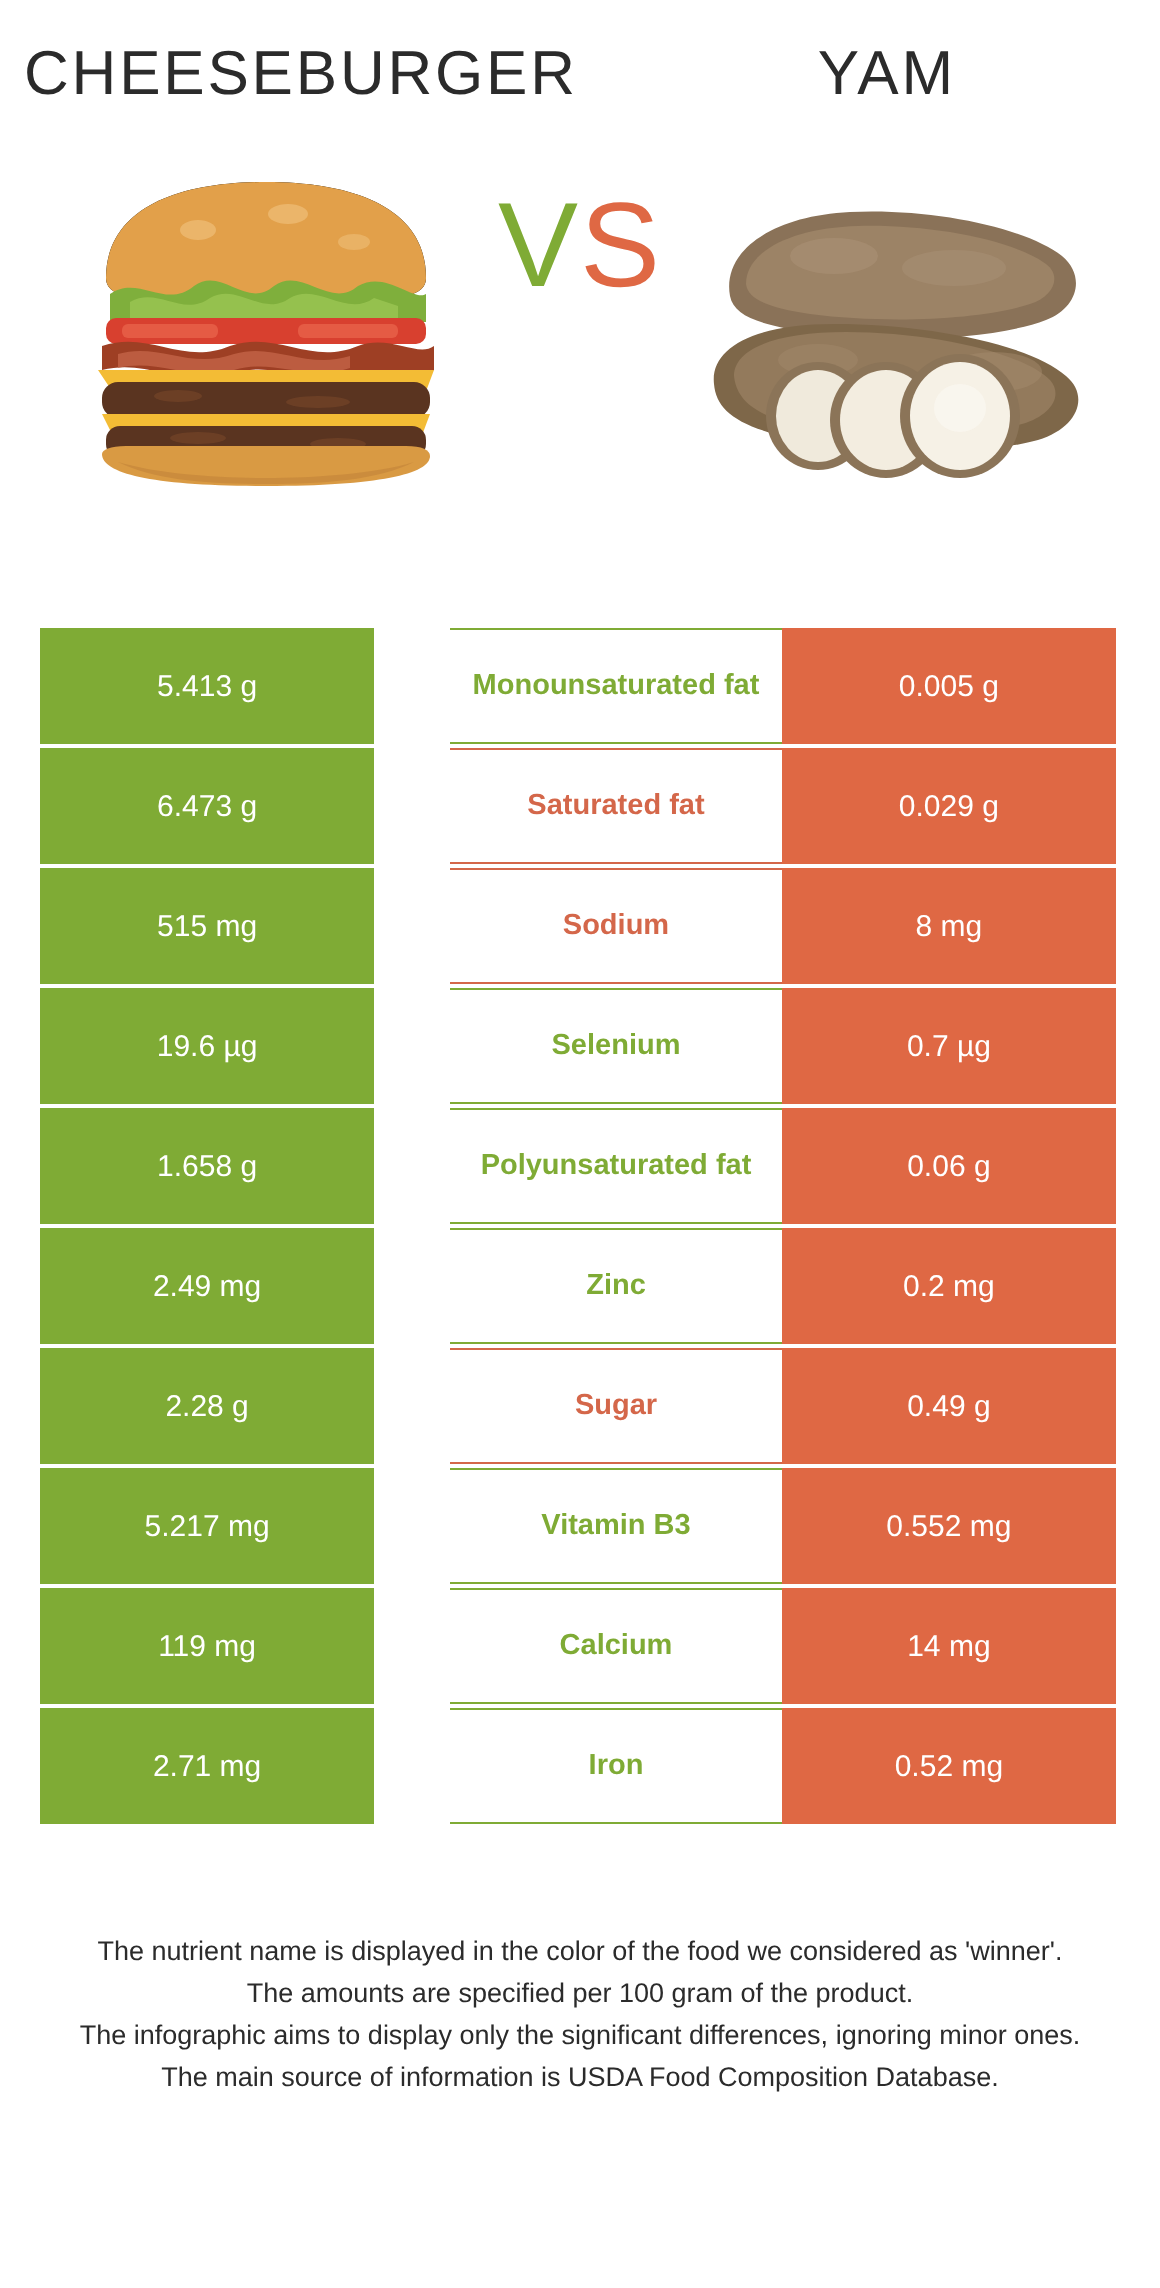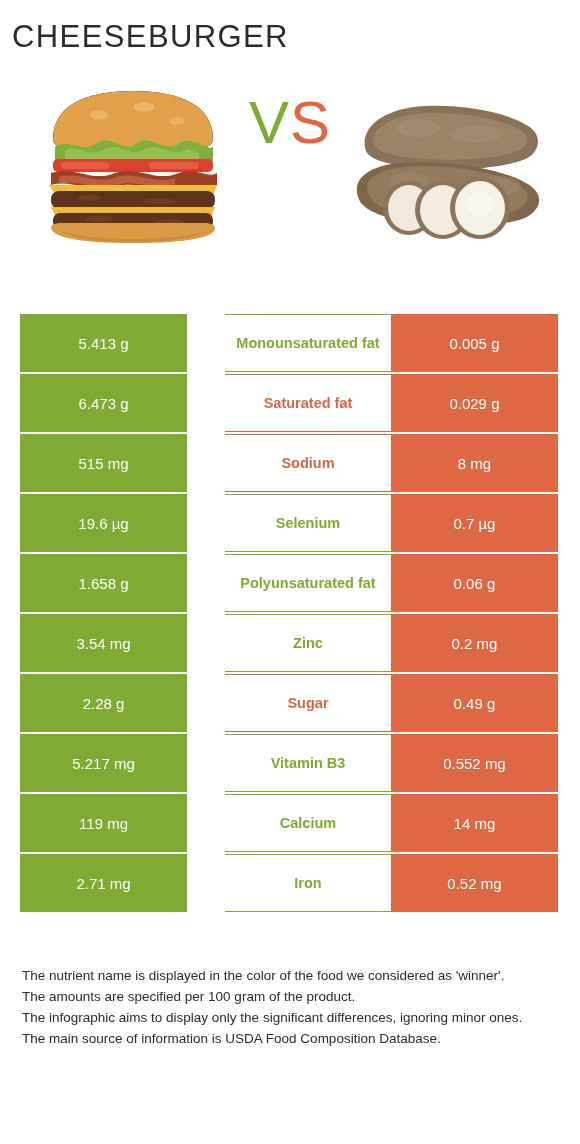--- a/index.html
+++ b/index.html
@@ -114,34 +114,36 @@
   }
   .win-green  { color: #7FAB35; border-color: #7FAB35; }
   .win-orange { color: #D4674A; border-color: #D4674A; }
 
   
   .footer {
     position: absolute;
     left: 0;
     right: 0;
     top: 965px;
+    text-align: center;
     font-size: 13.5px;
     line-height: 21px;
     color: #2b2b2b;
     padding: 0 22px;
     box-sizing: border-box;
   }
   .footer p { margin: 0; }
 </style>
 </head>
 <body>
 
 <div class="header">
   <div class="header-title left">CHEESEBURGER</div>
   <div style="width:40px"></div>
+  <div class="header-title right">YAM</div>
 </div>
 
 <div class="hero">
 
   <div class="hero-slot left">
     <svg class="burger" viewBox="0 0 188 160">
 
       <path d="M14 54 C14 20 48 6 94 6 C140 6 174 20 174 54 C174 60 168 63 160 63 L28 63 C20 63 14 60 14 54 Z" fill="#E8A košs"></path>
       <path d="M14 54 C14 20 48 6 94 6 C140 6 174 20 174 54 C174 60 168 63 160 63 L28 63 C20 63 14 60 14 54 Z" fill="#E2A04A"></path>
       <ellipse cx="60" cy="30" rx="9" ry="5" fill="#EFBE78" opacity="0.7"></ellipse>
@@ -223,21 +225,21 @@
       <div class="cell cell-left">19.6 µg</div>
       <div class="cell cell-mid win-green">Selenium</div>
       <div class="cell cell-right">0.7 µg</div>
     </div>
     <div class="row">
       <div class="cell cell-left">1.658 g</div>
       <div class="cell cell-mid win-green">Polyunsaturated fat</div>
       <div class="cell cell-right">0.06 g</div>
     </div>
     <div class="row">
-      <div class="cell cell-left">3.54 mg</div>
+      <div class="cell cell-left">2.49 mg</div>
       <div class="cell cell-mid win-green">Zinc</div>
       <div class="cell cell-right">0.2 mg</div>
     </div>
     <div class="row">
       <div class="cell cell-left">2.28 g</div>
       <div class="cell cell-mid win-orange">Sugar</div>
       <div class="cell cell-right">0.49 g</div>
     </div>
     <div class="row">
       <div class="cell cell-left">5.217 mg</div>

